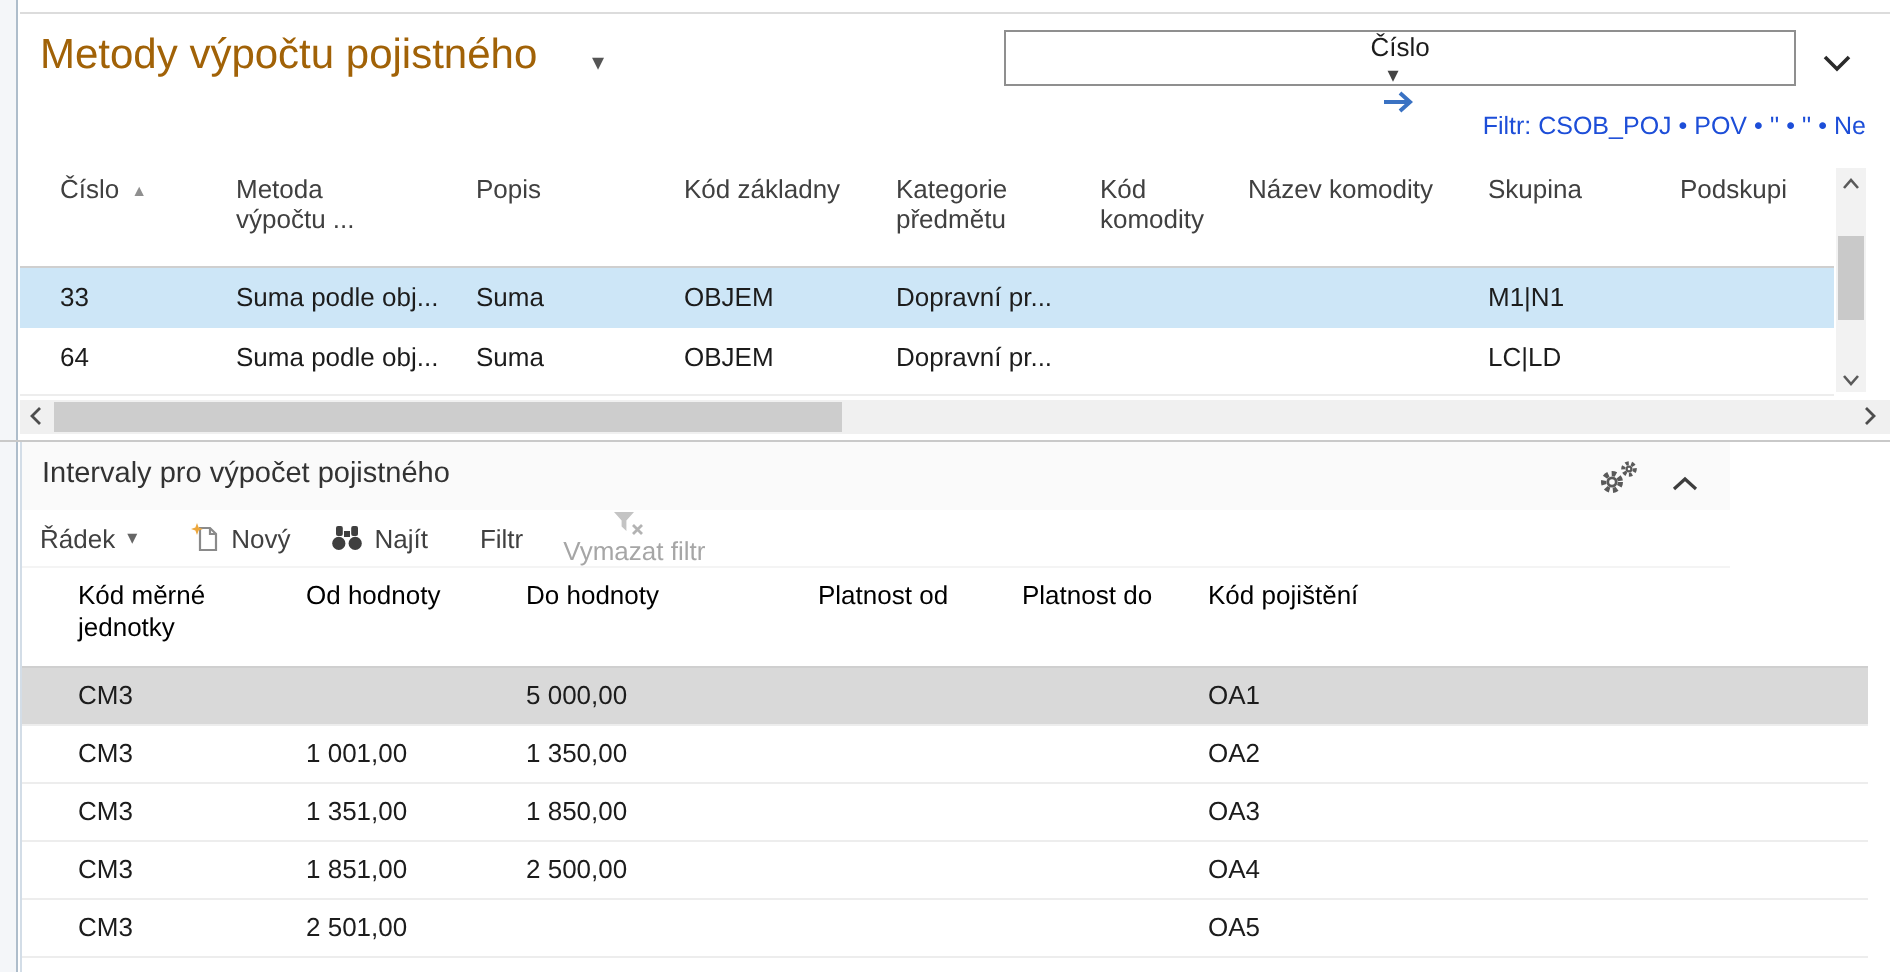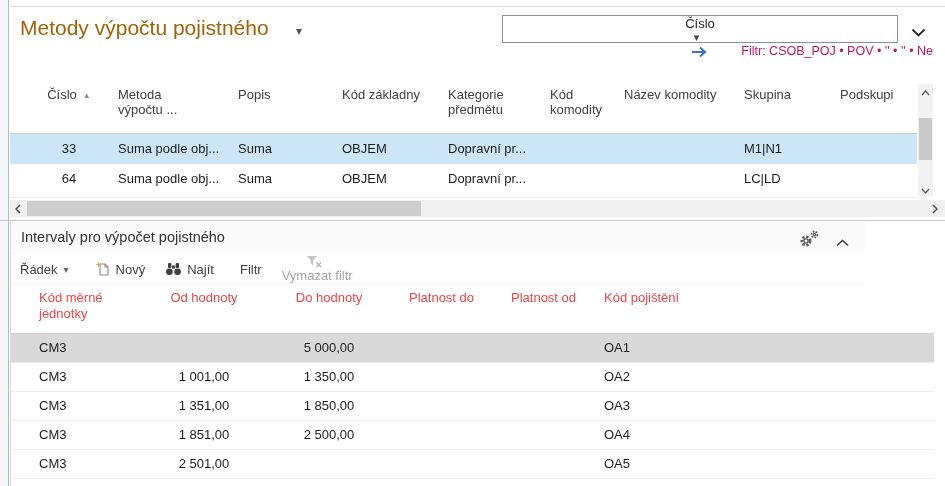--- a/index.html
+++ b/index.html
@@ -18,30 +18,30 @@
   .filterbox{position:absolute;left:502px;top:15px;width:396px;height:28px;border:1px solid #8f8f8f;
              background:#fff;display:flex;align-items:center;box-sizing:border-box;flex-direction:column;}
   .fb-placeholder{width:148px;padding:0 8px;font-size:13px;color:#767676;overflow:hidden;white-space:nowrap;}
   .fb-sep{width:1px;height:20px;background:#b9b9b9;}
   .fb-field{flex:1;padding:0 8px;font-size:13px;color:#1c1c1c;white-space:nowrap;}
   .fb-caret{font-size:11px;color:#444;margin-right:7px;cursor:pointer;}
   .fb-sep2{width:1px;height:20px;background:#cfcfcf;}
   .fb-go{width:33px;height:100%;display:flex;align-items:center;justify-content:center;cursor:pointer;}
   .hdr-chevron{position:absolute;left:911px;top:23px;cursor:pointer;}
 
-  .filter-summary{position:absolute;right:12px;top:44px;font-size:12.5px;color:#be185d;white-space:nowrap;}
+  .filter-summary{position:absolute;right:12px;top:56px;font-size:12.5px;color:#1d4ed8;white-space:nowrap;}
 
   
   .t1{position:absolute;left:10px;top:82px;width:923px;}
   .t1-grid{display:grid;grid-template-columns:16px 88px 120px 104px 106px 102px 74px 116px 100px 1fr;width:907px;box-sizing:border-box;}
   .t1-hdr{height:52px;border-bottom:1px solid #cfcfcf;}
   .t1-hdr .cell{font-size:13px;color:#404040;line-height:15px;padding:5px 4px 0;white-space:pre-line;overflow:hidden;}
   .t1-row{height:30px;}
   .t1-row .cell{font-size:13px;line-height:30px;padding:0 4px;white-space:nowrap;overflow:hidden;}
-  .cell.num{text-align:center;padding-right:6px;}
+  .cell.num{text-align:left;padding-right:6px;}
   .cell.skup{padding-left:8px;}
   .t1-row.sel{background:#cde6f7;}
   .t1-bottom{width:907px;border-bottom:1px solid #ededed;}
   .sort-arrow{font-size:8px;color:#8f8f8f;margin-left:6px;vertical-align:1px;}
 
   
   .vscroll{position:absolute;right:0;top:2px;width:15px;height:112px;background:#f2f2f2;}
   .vs-btn{height:14px;display:flex;align-items:center;justify-content:center;cursor:pointer;}
   .vs-thumb{position:absolute;left:1px;right:1px;top:34px;height:42px;background:#c9c9c9;cursor:pointer;}
   .vs-bottom{position:absolute;bottom:0;left:0;right:0;}
@@ -64,21 +64,21 @@
   .tb-item{display:flex;align-items:center;cursor:pointer;white-space:nowrap;text-align:right;}
   .tb-caret{font-size:10px;color:#666;margin-left:6px;}
   .tb-icon{margin-right:5px;display:flex;align-items:center;}
   .tb-disabled{color:#a6a6a6;flex-direction:column;}
   .m-radek{margin-left:9px;} .m-novy{margin-left:26px;} .m-najit{margin-left:20px;}
   .m-filtr{margin-left:26px;} .m-vym{margin-left:20px;}
 
   
   .t2-grid{display:grid;grid-template-columns:18px 120px 110px 140px 102px 95px 140px 1fr;width:923px;box-sizing:border-box;}
   .t2-hdr{height:50px;border-bottom:1px solid #cfcfcf;}
-  .t2-hdr .cell{font-size:13px;color:#ef4444;line-height:16px;padding:6px 4px 0;white-space:pre-line;overflow:hidden;}
+  .t2-hdr .cell{font-size:13px;color:#000000;line-height:16px;padding:6px 4px 0;white-space:pre-line;overflow:hidden;}
   .t2-row{height:29px;border-bottom:1px solid #ededed;}
   .t2-row .cell{font-size:13px;line-height:28px;padding:0 4px;white-space:nowrap;overflow:hidden;}
   .t2-row.sel{background:#d9d9d9;}
   .c-mj{padding-left:10px !important;}
   .c-pl{padding-left:10px !important;}
   .c-kp{padding-left:8px !important;}
 </style>
 </head>
 <body>
 
@@ -248,22 +248,22 @@
         <span>Vymazat filtr</span>
       </div>
     </div>
 
     <div class="t2-grid t2-hdr">
       <div class="cell"></div>
       <div class="cell c-mj">Kód měrné
 jednotky</div>
       <div class="cell num">Od hodnoty</div>
       <div class="cell num">Do hodnoty</div>
+      <div class="cell c-pl">Platnost od</div>
       <div class="cell c-pl">Platnost do</div>
-      <div class="cell c-pl">Platnost od</div>
       <div class="cell c-kp">Kód pojištění</div>
       <div class="cell"></div>
     </div>
 
     <div class="t2-grid t2-row sel">
       <div class="cell"></div>
       <div class="cell c-mj">CM3</div>
       <div class="cell num"></div>
       <div class="cell num">5 000,00</div>
       <div class="cell c-pl"></div>

